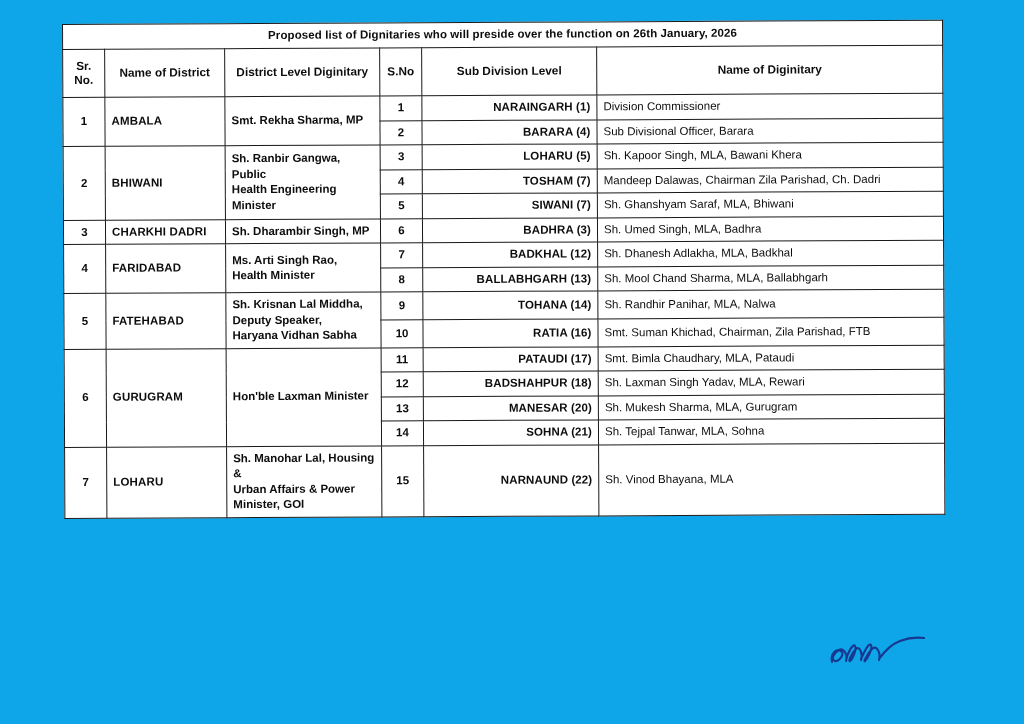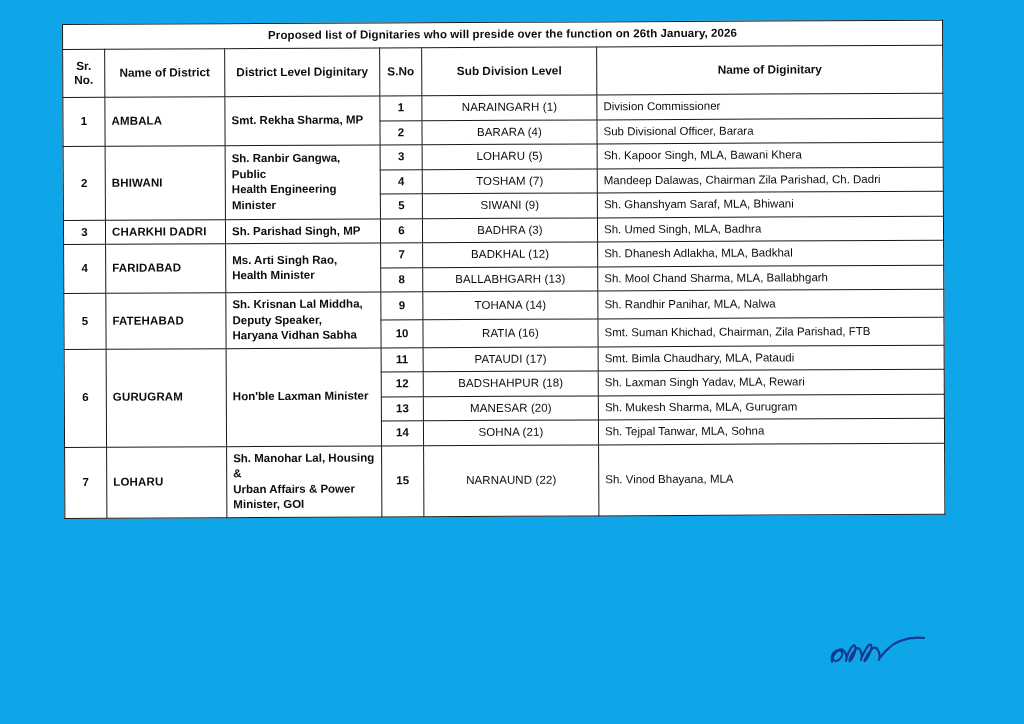--- a/index.html
+++ b/index.html
@@ -90,24 +90,25 @@
   td.dignitary-cell {
     text-align: left;
     font-weight: bold;
     font-size: 11.6px;
     padding-left: 8px;
     line-height: 1.5;
     white-space: pre-line;
     margin-left: 40px;
   }
   td.subdiv-cell {
-    text-align: center;
+    text-align: right;
     font-size: 11.6px;
     padding-left: 7px;
     letter-spacing: .1px;
+    font-weight: bold;
   }
   td.name-cell {
     text-align: left;
     font-size: 11.6px;
     padding-left: 9px;
   }
 
   
   #signature {
     position: absolute;
@@ -168,27 +169,27 @@
             <td class="subdiv-cell">LOHARU (5)</td>
             <td class="name-cell">Sh. Kapoor Singh, MLA, Bawani Khera</td>
           </tr>
           <tr>
             <td class="sno-cell">4</td>
             <td class="subdiv-cell">TOSHAM (7)</td>
             <td class="name-cell">Mandeep Dalawas, Chairman Zila Parishad, Ch. Dadri</td>
           </tr>
           <tr>
             <td class="sno-cell">5</td>
-            <td class="subdiv-cell">SIWANI (9)</td>
+            <td class="subdiv-cell">SIWANI (7)</td>
             <td class="name-cell">Sh. Ghanshyam Saraf, MLA, Bhiwani</td>
           </tr>
           <tr>
             <td class="sr-cell" rowspan="1">3</td>
             <td class="district-cell" rowspan="1">CHARKHI DADRI</td>
-            <td class="dignitary-cell" rowspan="1">Sh. Parishad Singh, MP</td>
+            <td class="dignitary-cell" rowspan="1">Sh. Dharambir Singh, MP</td>
             <td class="sno-cell">6</td>
             <td class="subdiv-cell">BADHRA (3)</td>
             <td class="name-cell">Sh. Umed Singh, MLA, Badhra</td>
           </tr>
           <tr>
             <td class="sr-cell" rowspan="2">4</td>
             <td class="district-cell" rowspan="2">FARIDABAD</td>
             <td class="dignitary-cell" rowspan="2">Ms. Arti Singh Rao,
 Health Minister</td>
             <td class="sno-cell">7</td>

